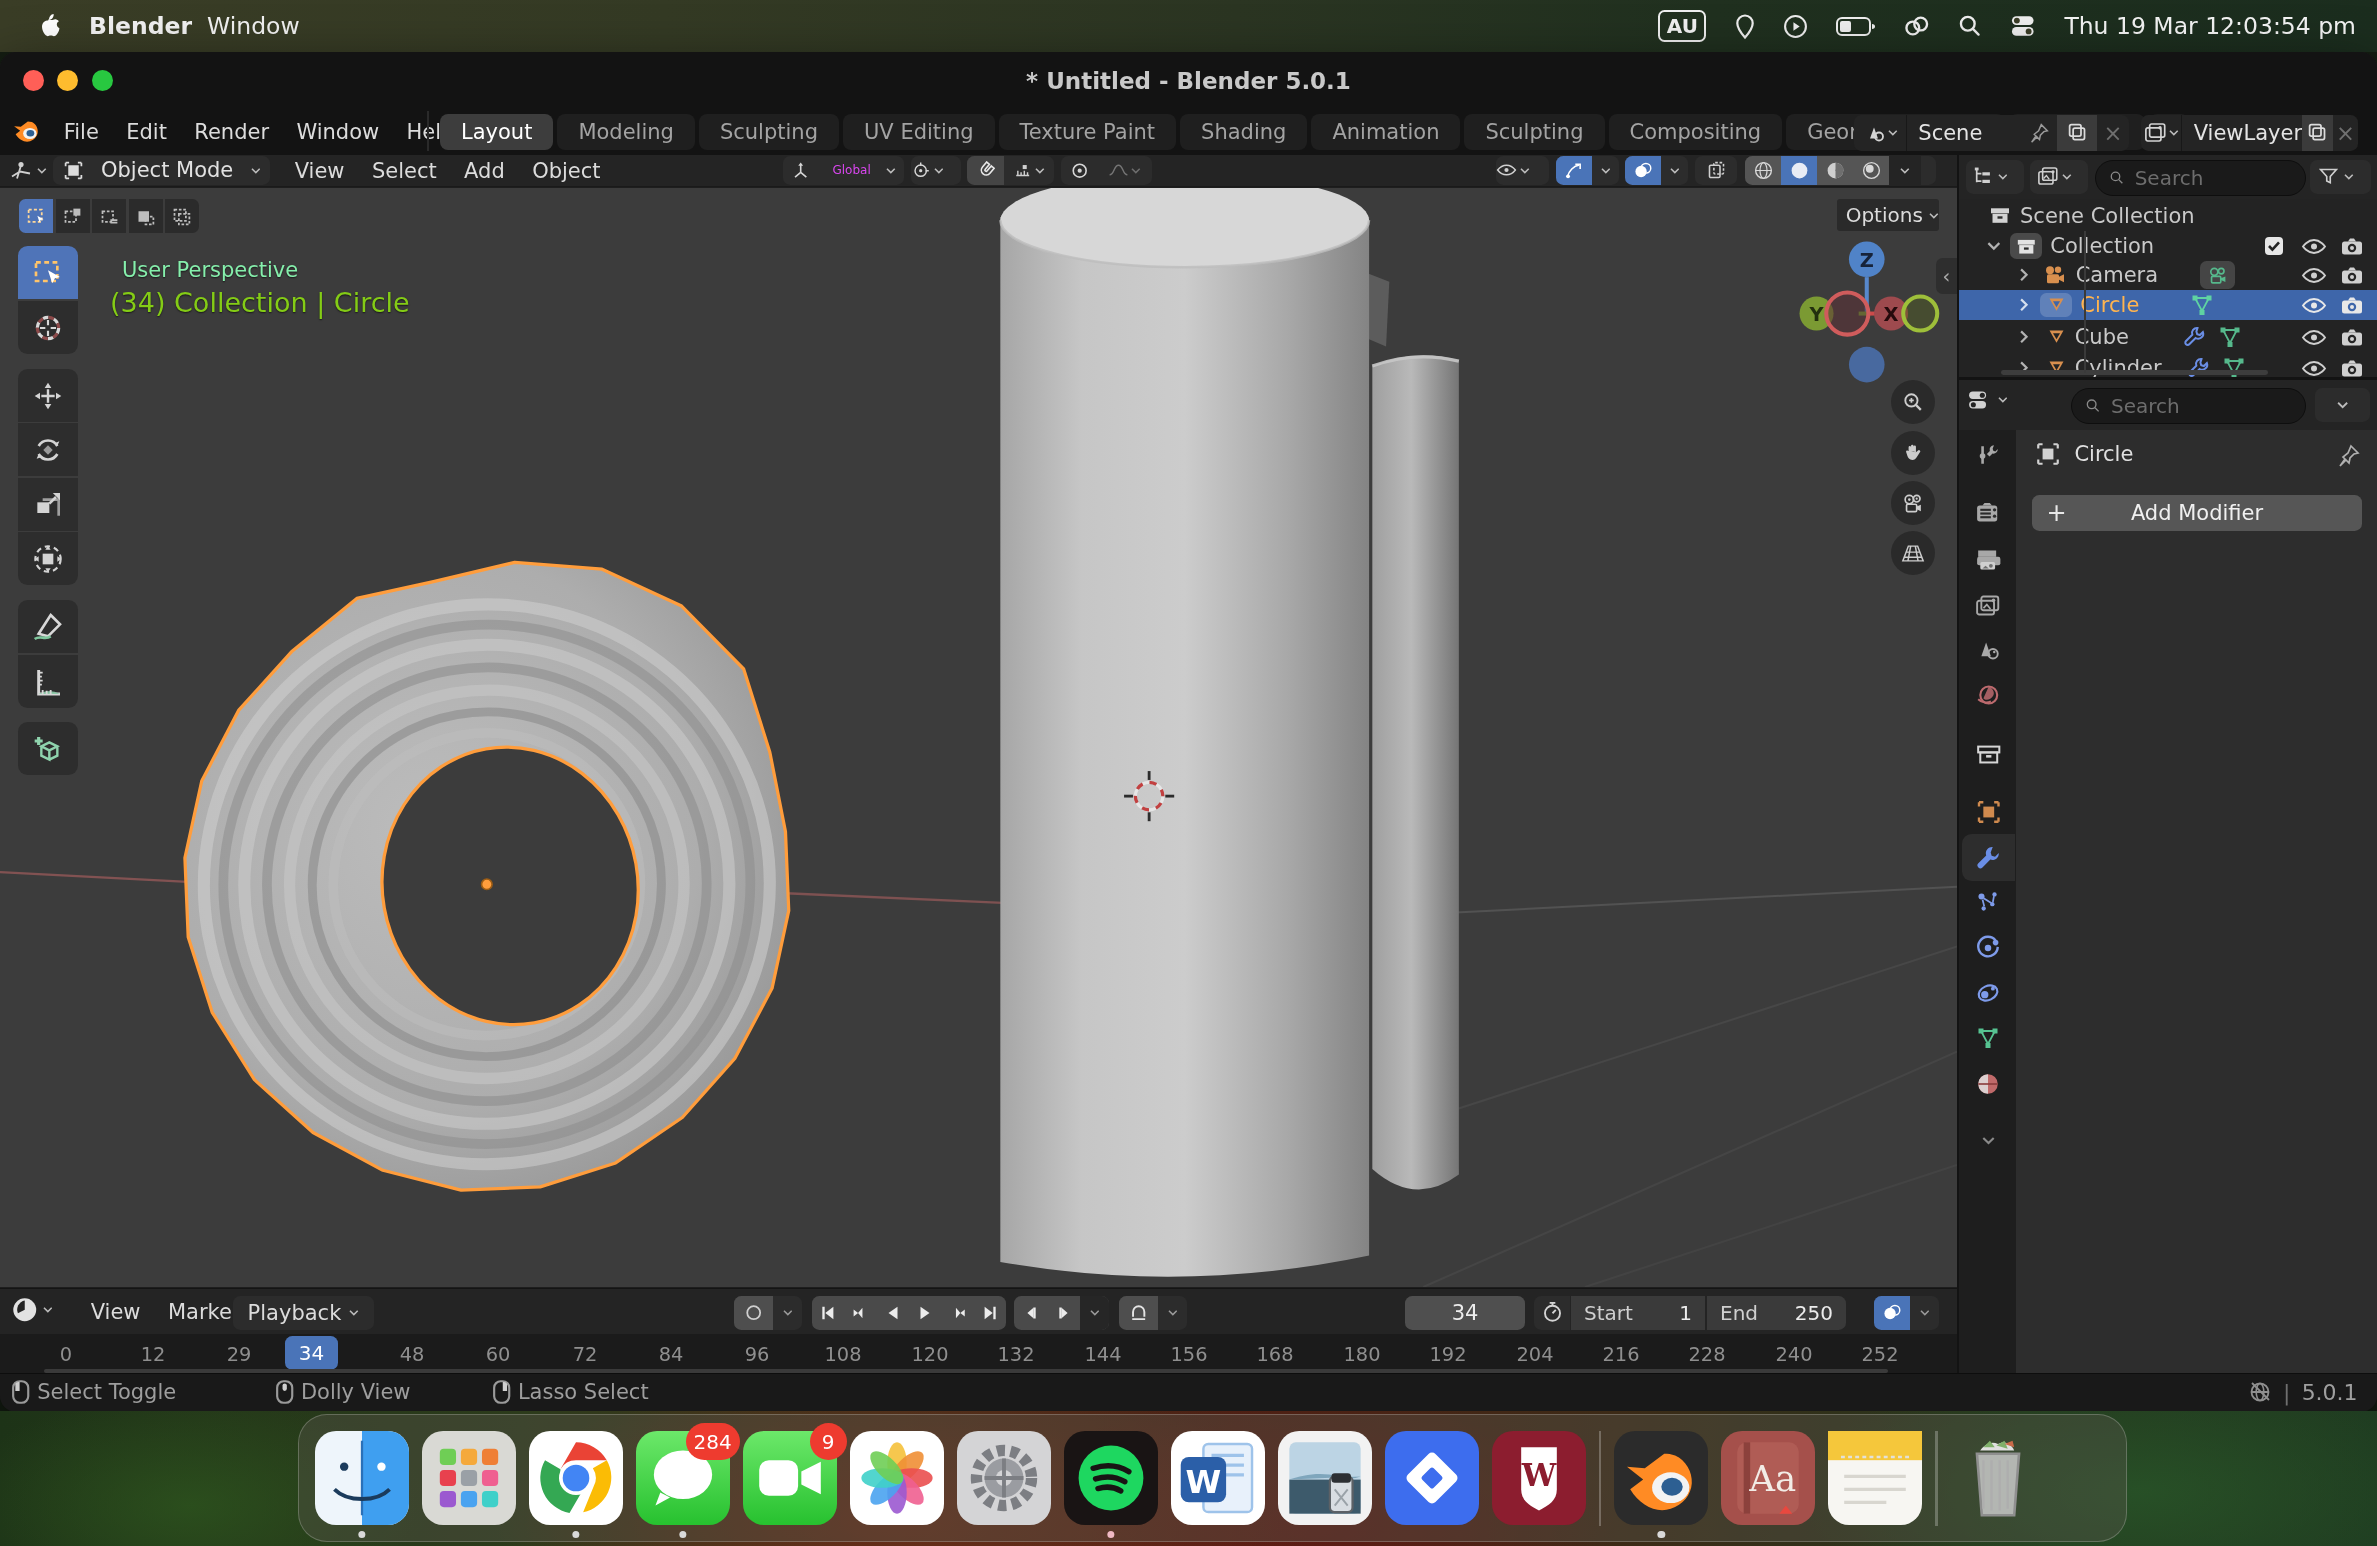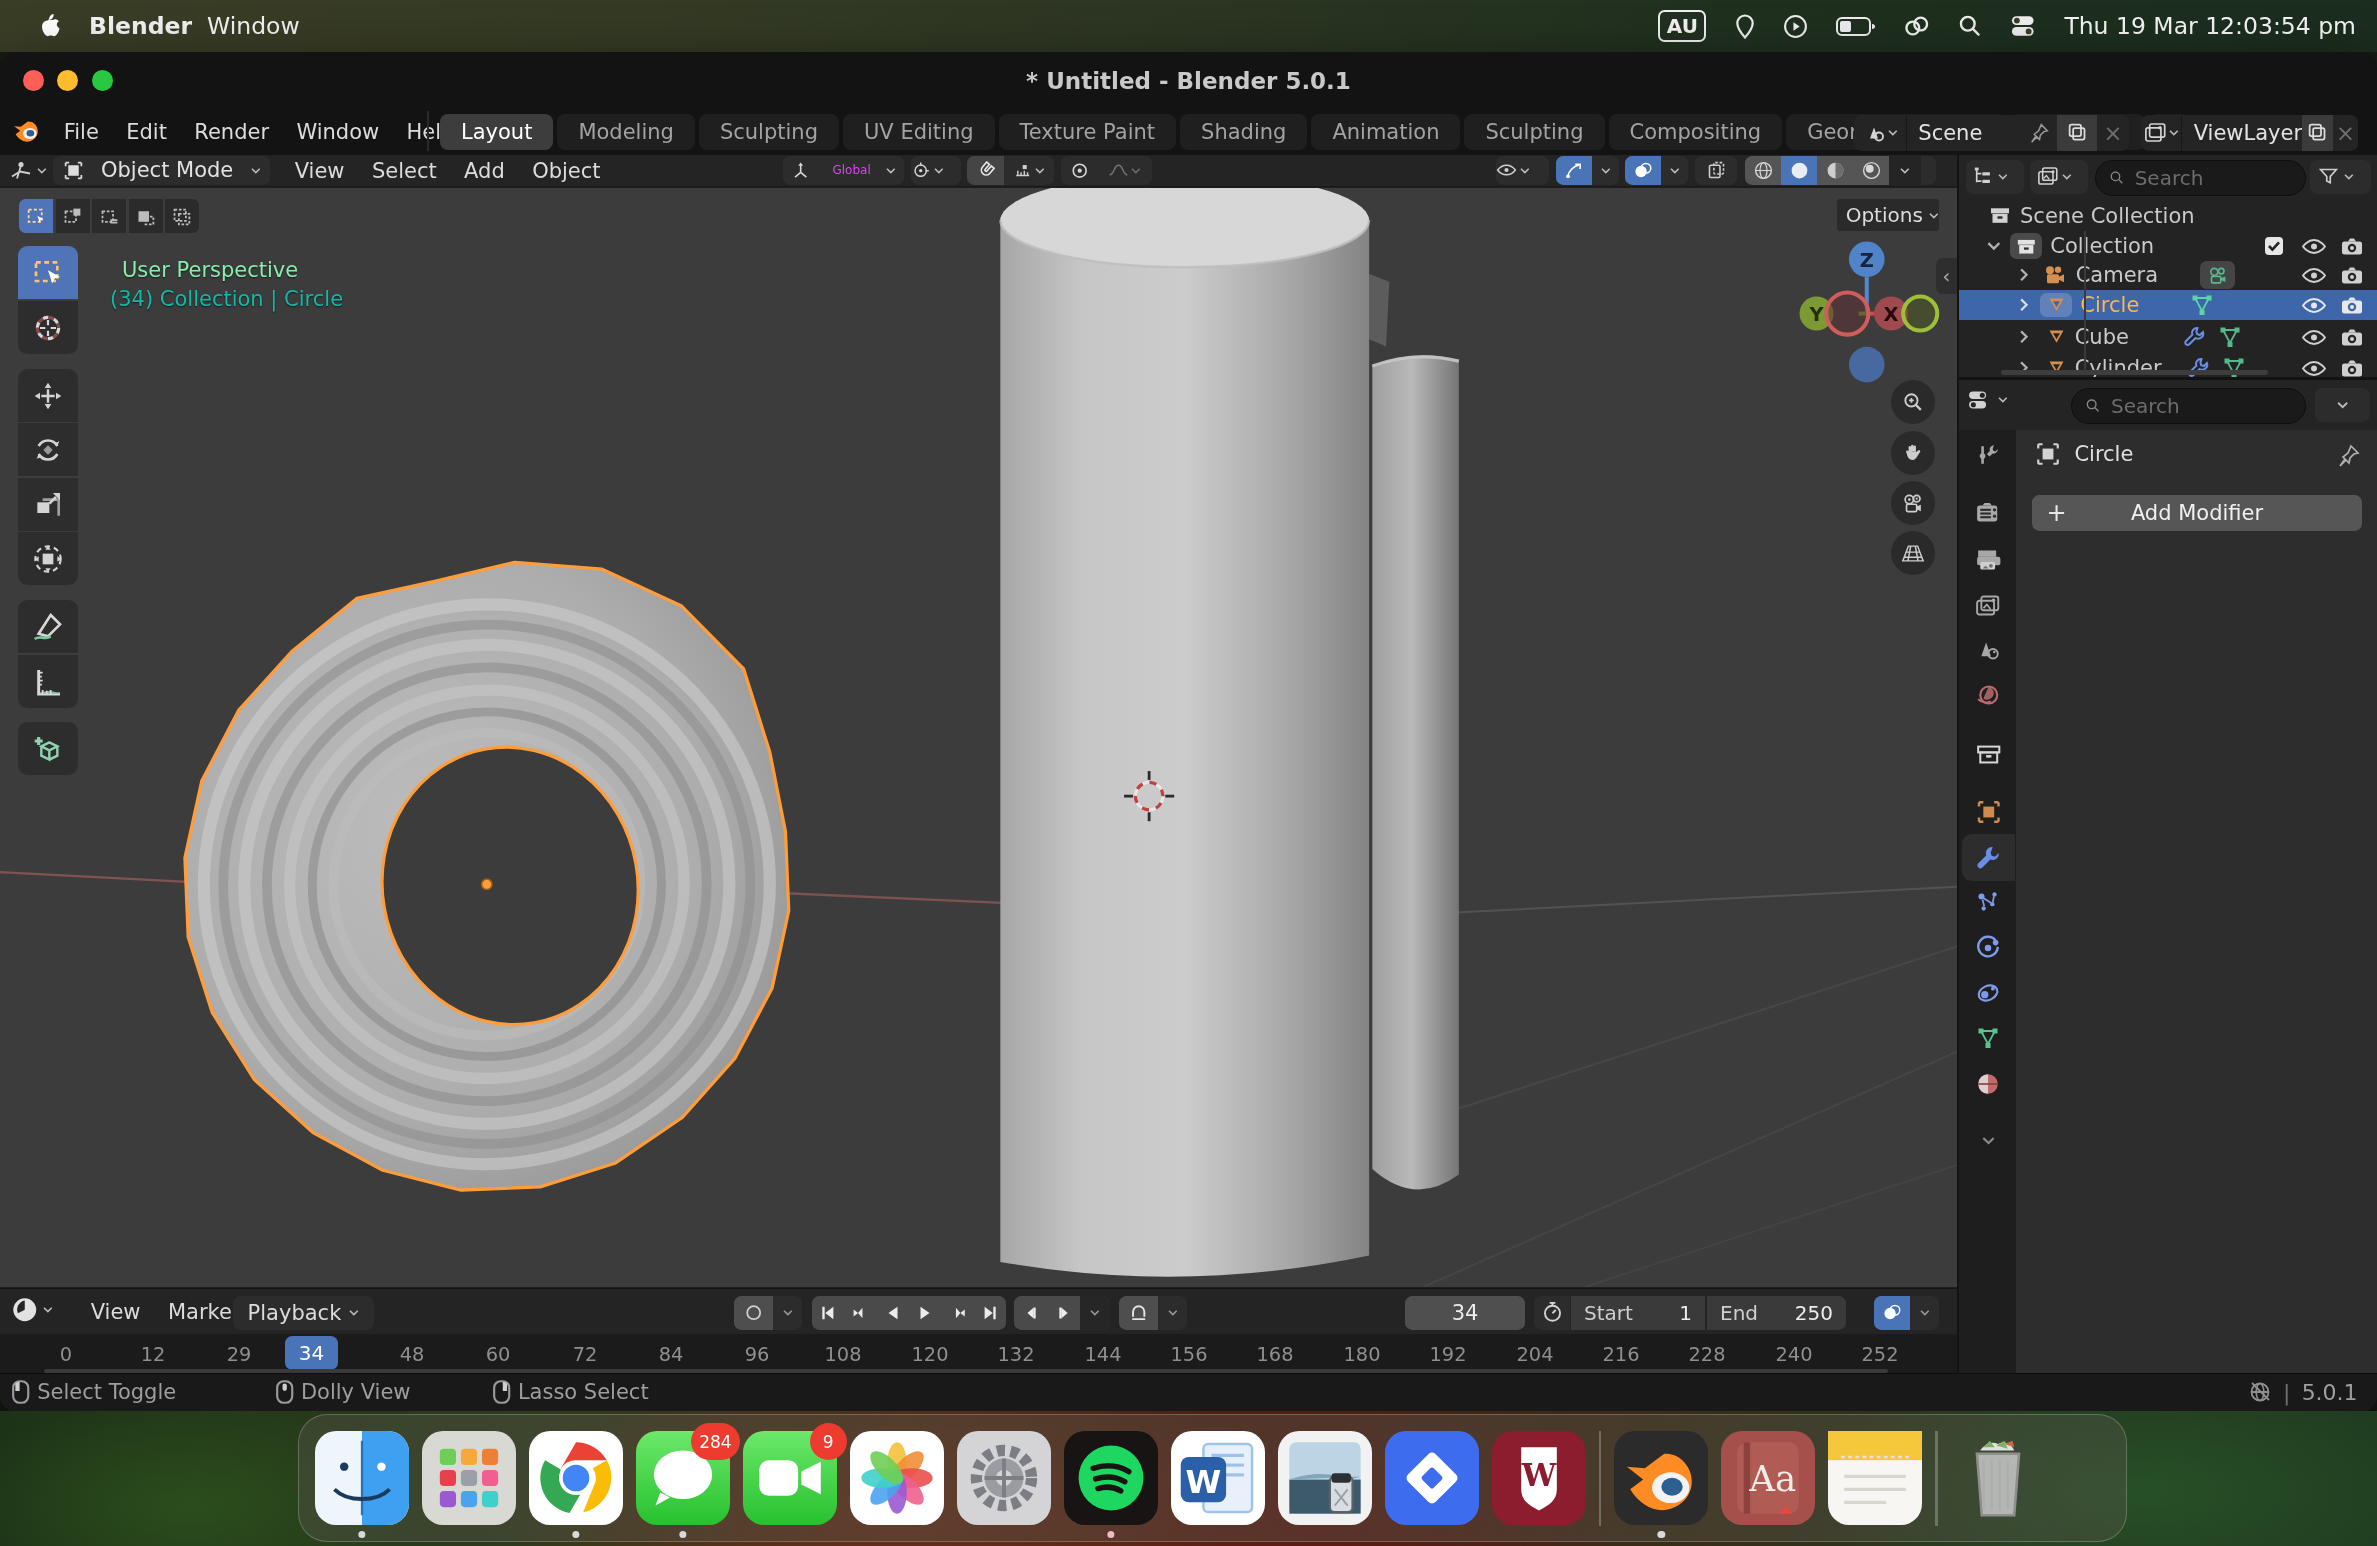--- a/index.html
+++ b/index.html
@@ -49,21 +49,21 @@
   .search input::placeholder{color:#6d6d6d}
   
   #desktop{left:0;top:1411px;width:2377px;height:135px;background:
     radial-gradient(340px 162px at 8% 70%,rgba(45,84,30,.8),rgba(0,0,0,0) 70%),
     radial-gradient(566px 210px at 38% 80%,rgba(112,44,24,.85),rgba(0,0,0,0) 72%),
     radial-gradient(421px 178px at 55% 85%,rgba(96,26,20,.9),rgba(0,0,0,0) 75%),
     radial-gradient(485px 194px at 90% 60%,rgba(40,84,40,.85),rgba(0,0,0,0) 70%),
     linear-gradient(90deg,#1d3317,#2c3b1b 22%,#46301a 38%,#4c2013 52%,#3c2a16 68%,#25371d 85%,#1e3a20)}
   #dock{left:298px;top:1414px;width:1829px;height:128px;background:rgba(88,86,76,.40);border:1.6px solid rgba(255,255,255,.22);border-radius:29px;display:flex;align-items:center;padding:0 16px;box-sizing:border-box;gap:13px}
   .dicon{width:94px;height:94px;border-radius:21px;position:relative;flex:0 0 auto}
-  .badge{position:absolute;top:-8px;right:-9.7px;min-width:37px;height:37px;border-radius:18.6px;background:#ee3b2f;color:#fff;font-size:17px;display:flex;align-items:center;justify-content:center;padding:1px 8px;box-sizing:border-box}
+  .badge{position:absolute;top:-8px;right:-9.7px;min-width:37px;height:37px;border-radius:18.6px;background:#ee3b2f;color:#fff;font-size:20px;display:flex;align-items:center;justify-content:center;padding:1px 8px;box-sizing:border-box}
   .rdot{position:absolute;left:50%;bottom:-13px;width:7.3px;height:7.3px;border-radius:50%;background:#d9d9d9;transform:translateX(-50%)}
   .ddiv{width:2.4px;height:95px;background:rgba(255,255,255,.25);flex:0 0 auto}
 </style>
 </head>
 <body>
 
 <div id="menubar" class="a">
   <div class="a f" style="left:36px;top:0;height:52px">
     <svg width="24" height="29" viewBox="0 0 24 28">
         <path fill="#fff" d="M17.6 1.6c-1.2.1-2.6.9-3.4 1.9-.7.9-1.3 2.3-1.1 3.6 1.3.1 2.7-.7 3.5-1.7.8-1 1.3-2.4 1-3.8zM12.2 7.9c-3 0-6.2 1.8-6.2 6.2 0 4.5 3.2 9.6 5.7 9.6 1.1 0 1.5-.7 3.1-.7s1.9.7 3.1.7c2.6 0 5.5-5.3 5.5-8-3-1.2-3.6-5.3-.5-6.9-1.1-1.5-2.9-2-3.8-2-1.6 0-2.3.8-3.4.8s-2-.7-3.5-.7z"></path>
@@ -443,21 +443,21 @@
   </div>
 
   <div class="a f" style="left:1837px;top:11.3px;width:102px;height:32px;background:#2a2a2a;border-radius:3px;justify-content:flex-end;gap:6.5px">
     <span style="font-size:20px;color:#dcdcdc">Options</span>
     <svg width="9.7" height="7.3" viewBox="0 0 10 6">
         <path d="M1 1l4 4 4-4" stroke="#bcbcbc" fill="none" stroke-width="1.6"></path>
       </svg>
   </div>
 
   <div class="a" style="left:122px;top:70px;font-size:21px;color:#86efac;text-shadow:0 0.8px 1.6px rgba(0,0,0,.6)">User Perspective</div>
-  <div class="a" style="left:110px;top:99px;font-size:21px;color:#14b8a6;text-shadow:0 0.8px 1.6px rgba(0,0,0,.6)">(34) Collection | Circle</div>
+  <div class="a" style="left:110px;top:99px;font-size:27px;color:#84cc16;text-shadow:0 0.8px 1.6px rgba(0,0,0,.6)">(34) Collection | Circle</div>
 
   <div class="a tool top active" style="top:58px">
       <svg width="32" height="32" viewBox="0 0 24 24">
         <rect x="3" y="4" width="16" height="14" fill="none" stroke="#ffc46a" stroke-width="2" stroke-dasharray="3.6 2.6"></rect>
         <path d="M12 10l9 5-3.8 1-2 3.6z" fill="#fff"></path>
       </svg>
     </div>
   <div class="a tool bot" style="top:113px">
       <svg width="32" height="32" viewBox="0 0 24 24">
         <circle cx="12" cy="12" r="8" fill="none" stroke="#d8d8d8" stroke-width="2.4" stroke-dasharray="4.2 4.2"></circle>

